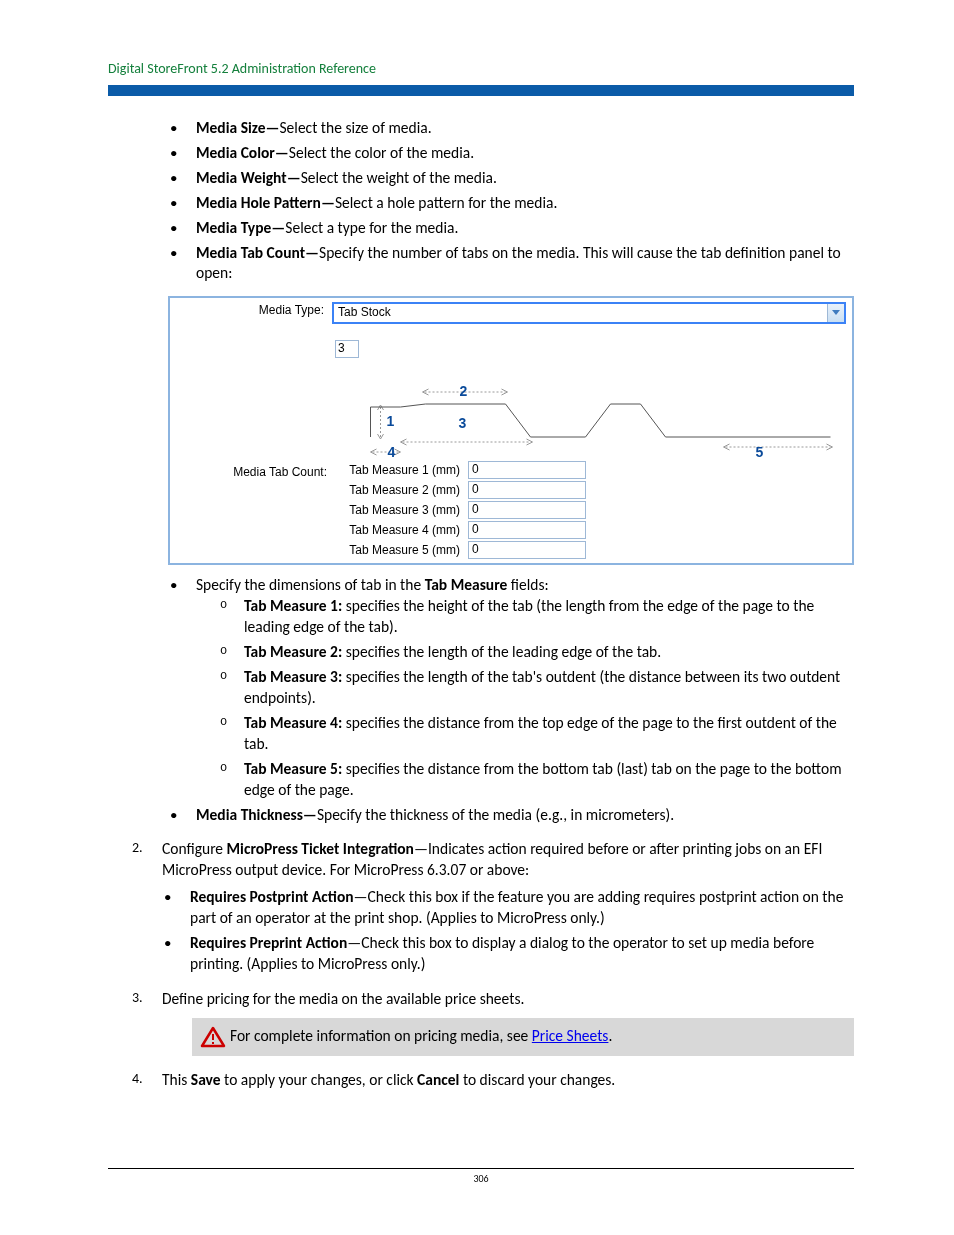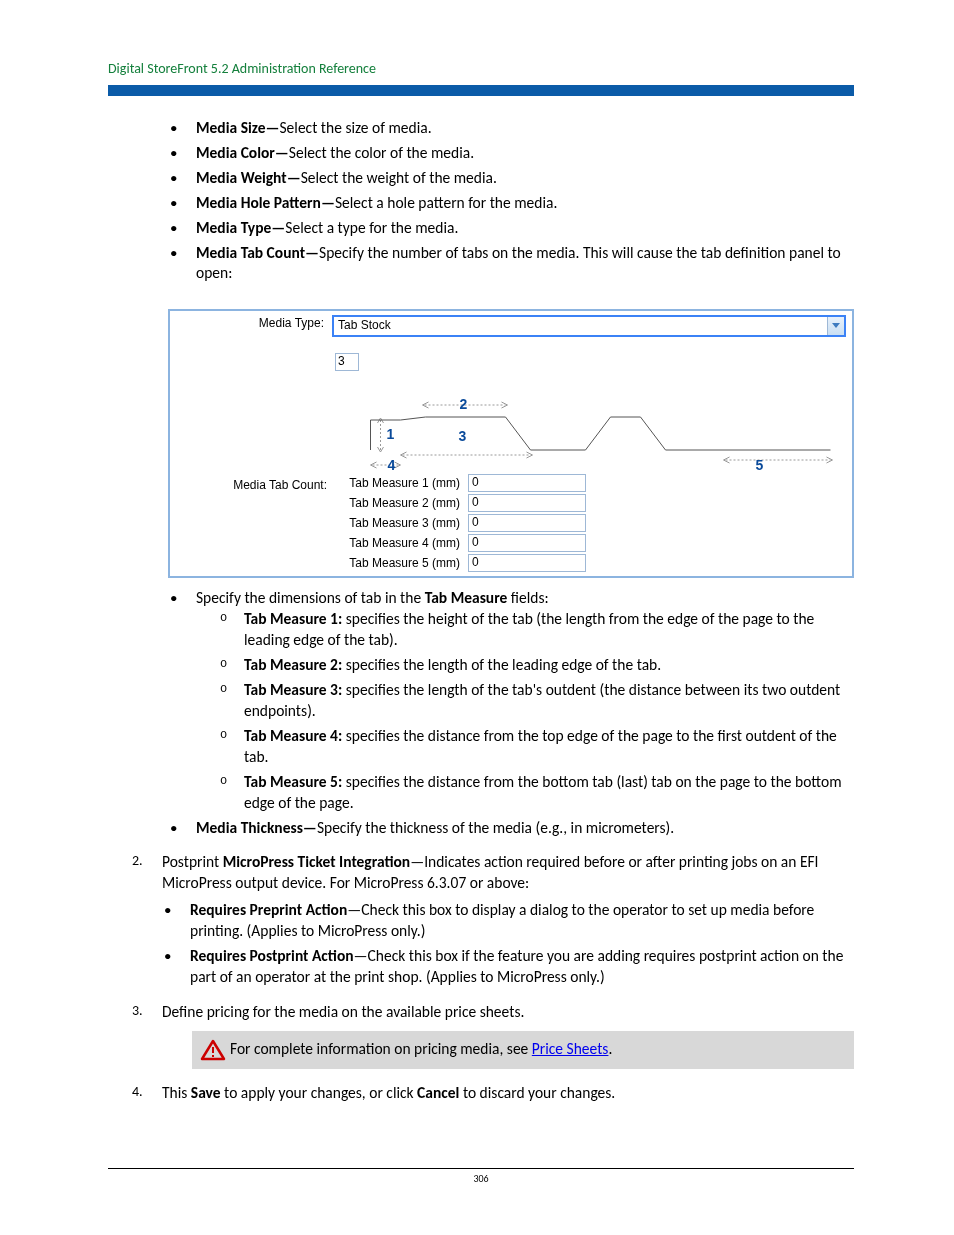--- a/index.html
+++ b/index.html
@@ -70,21 +70,21 @@
     margin: 0 0 14px 24px;
   }
   ol.numlist > li > .num {
     position: absolute;
     left: 0;
     top: 0;
     font-size: 14px;
   }
   .panel {
     border: 2px solid #8cb4e0;
-    margin: 25px 0 10px 60px;
+    margin: 12px 0 10px 60px;
     font-family: Tahoma, Arial, sans-serif;
     font-size: 12px;
     line-height: 1;
   }
   .panel-row {
     display: flex;
     align-items: flex-start;
   }
   .panel-label {
     width: 165px;
@@ -266,24 +266,24 @@
         <li><span class="bold">Tab Measure 4:</span><span> specifies the distance from the top edge of the page to the first outdent of the tab.</span></li>
         <li><span class="bold">Tab Measure 5:</span><span> specifies the distance from the bottom tab (last) tab on the page to the bottom edge of the page.</span></li>
       </ul>
     </li>
     <li><span class="bold">Media Thickness—</span><span>Specify the thickness of the media (e.g., in micrometers).</span></li>
   </ul>
 
   <ol class="numlist">
     <li>
       <span class="num">2.</span>
-      <span>Postprint </span><span class="bold">MicroPress Ticket Integration</span><span>—Indicates action required before or after printing jobs on an EFI MicroPress output device. For MicroPress 6.3.07 or above:</span>
+      <span>Configure </span><span class="bold">MicroPress Ticket Integration</span><span>—Indicates action required before or after printing jobs on an EFI MicroPress output device. For MicroPress 6.3.07 or above:</span>
       <ul class="top-bullets" style="margin-top:6px;">
+        <li style="margin-left:0;"><span class="bold">Requires Postprint Action</span><span>—Check this box if the feature you are adding requires postprint action on the part of an operator at the print shop. (Applies to MicroPress only.)</span></li>
         <li style="margin-left:0;"><span class="bold">Requires Preprint Action</span><span>—Check this box to display a dialog to the operator to set up media before printing. (Applies to MicroPress only.)</span></li>
-        <li style="margin-left:0;"><span class="bold">Requires Postprint Action</span><span>—Check this box if the feature you are adding requires postprint action on the part of an operator at the print shop. (Applies to MicroPress only.)</span></li>
       </ul>
     </li>
     <li>
       <span class="num">3.</span>
       <span>Define pricing for the media on the available price sheets.</span>
       <div class="callout-box">
         <span class="warn-icon">
           <svg width="26" height="22">
             <path d="M13 2 L24 20 L2 20 Z" fill="none" stroke="#c00" stroke-width="2.5" stroke-linejoin="round"></path>
             <rect x="12" y="8" width="2" height="6" fill="#c00"></rect>

